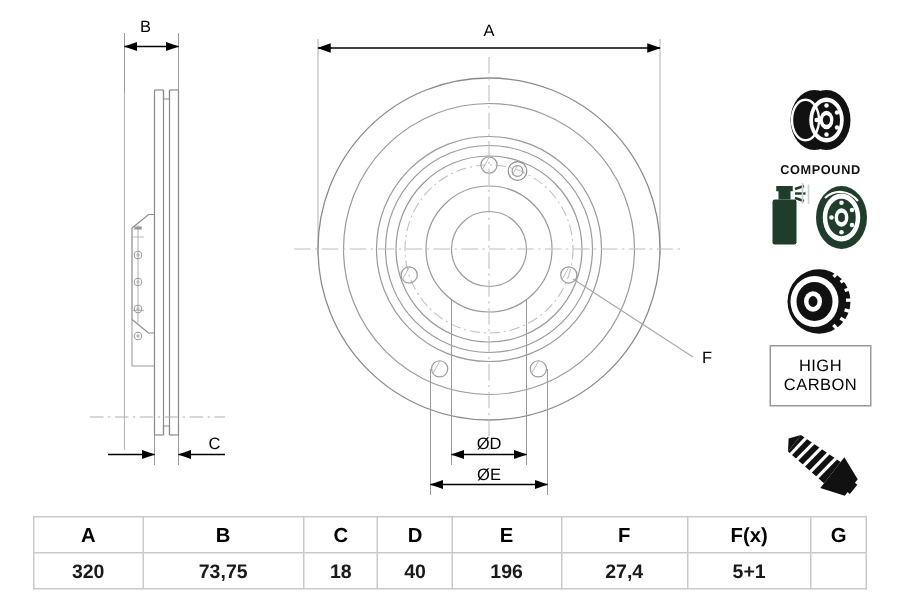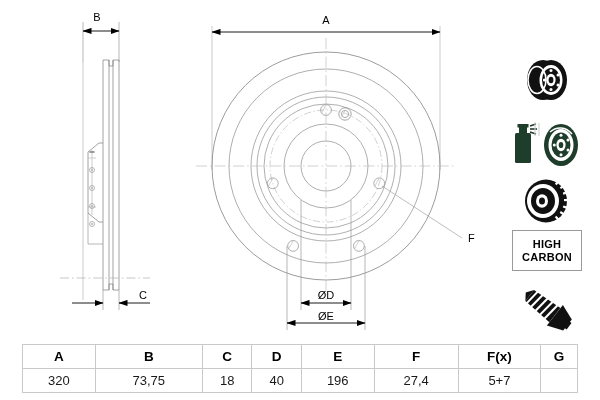--- a/index.html
+++ b/index.html
@@ -52,21 +52,21 @@
     margin-top: 1px;
     font-family: "Liberation Sans", sans-serif;
   }
   .hc-box {
     display: inline-block;
     border: 1px solid #9a9a9a;
     background: #fff;
     padding: 7px 9px 7px 9px;
     line-height: 1.15;
     font-size: 11px;
-    font-weight: bold;
+    font-weight: normal;
     letter-spacing: 0.3px;
     color: #000;
   }
   .hc-box span { display: block; }
 
   
   .spec-table {
     position: absolute;
     left: 22px;
     top: 344px;
@@ -83,21 +83,21 @@
     color: #1a1a1a;
     font-family: "Liberation Sans", sans-serif;
     padding: 0;
   }
   .spec-table tr.head td {
     font-weight: bold;
     font-size: 13.5px;
     color: #000;
   }
   .spec-table tr.vals td {
-    font-weight: normal;
+    font-weight: bold;
   }
   .dim-label {
     font-size: 11px;
     fill: #000;
     font-family: "Liberation Sans", sans-serif;
   }
 </style>
 </head>
 <body>
 
@@ -241,20 +241,21 @@
         <ellipse cx="34" cy="22" rx="9" ry="12" fill="#111"></ellipse>
         <ellipse cx="34" cy="22" rx="4.6" ry="6.2" fill="#fff"></ellipse>
         <ellipse cx="34" cy="22" rx="2.4" ry="3.2" fill="#111"></ellipse>
         <circle cx="34" cy="12.4" r="1.5" fill="#fff"></circle>
         <circle cx="34" cy="31.6" r="1.5" fill="#fff"></circle>
         <circle cx="41" cy="17" r="1.5" fill="#fff"></circle>
         <circle cx="41" cy="27" r="1.5" fill="#fff"></circle>
         <circle cx="27.4" cy="22" r="1.5" fill="#fff"></circle>
         <ellipse cx="20" cy="22" rx="9" ry="13.5" fill="none" stroke="#fff" stroke-width="1.6"></ellipse>
       </svg>
+      <div class="badge-caption">COMPOUND</div>
     </div>
 
     <div class="badge badge-coated">
       <svg width="82" height="48" viewBox="0 0 82 48">
 
         <rect x="9" y="13" width="16" height="30" rx="1.5" fill="#1f3d2b"></rect>
         <rect x="13" y="7" width="8" height="6" fill="#1f3d2b"></rect>
         <rect x="11.5" y="4" width="11" height="3.5" fill="#1f3d2b"></rect>
 
         <line x1="24" y1="6" x2="30" y2="4" stroke="#1f3d2b" stroke-width="1.6"></line>
@@ -338,19 +339,19 @@
         <td>F(x)</td>
         <td>G</td>
       </tr>
       <tr class="vals">
         <td>320</td>
         <td>73,75</td>
         <td>18</td>
         <td>40</td>
         <td>196</td>
         <td>27,4</td>
-        <td>5+7</td>
+        <td>5+1</td>
         <td></td>
       </tr>
     </tbody>
   </table>
 
 </div>
 
 </body></html>

